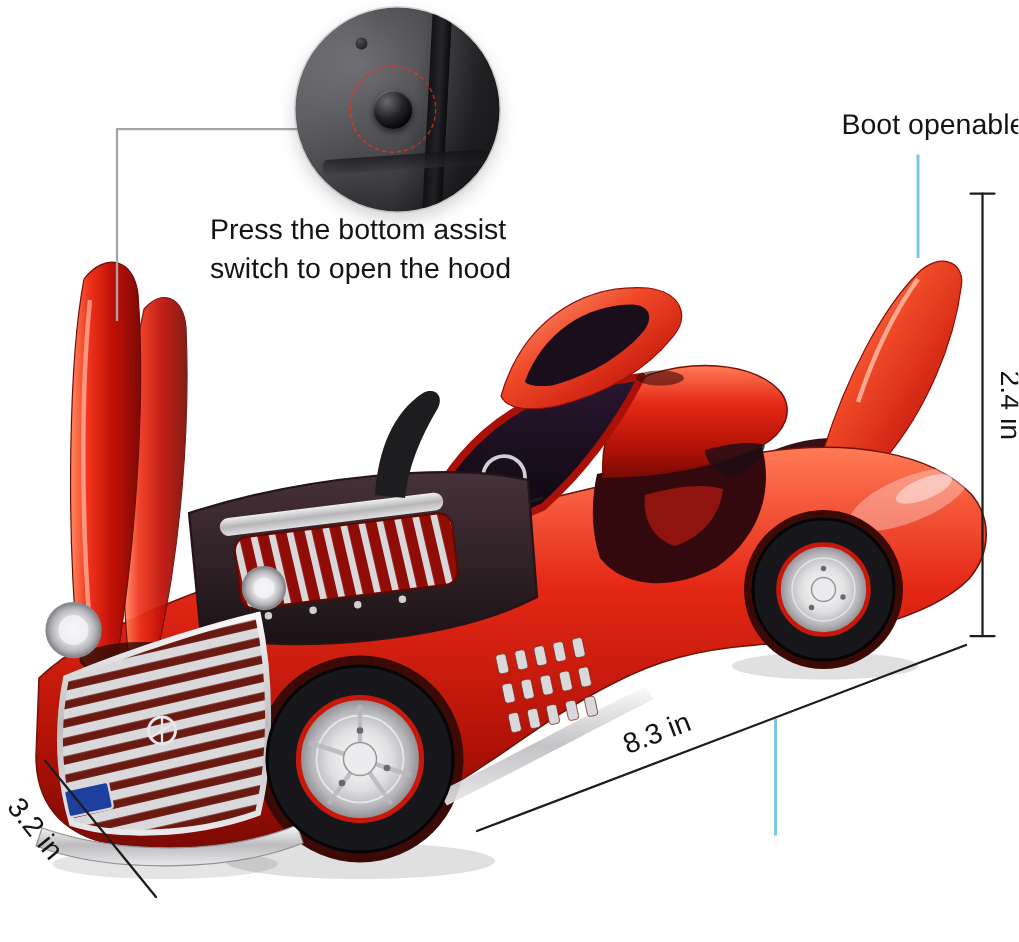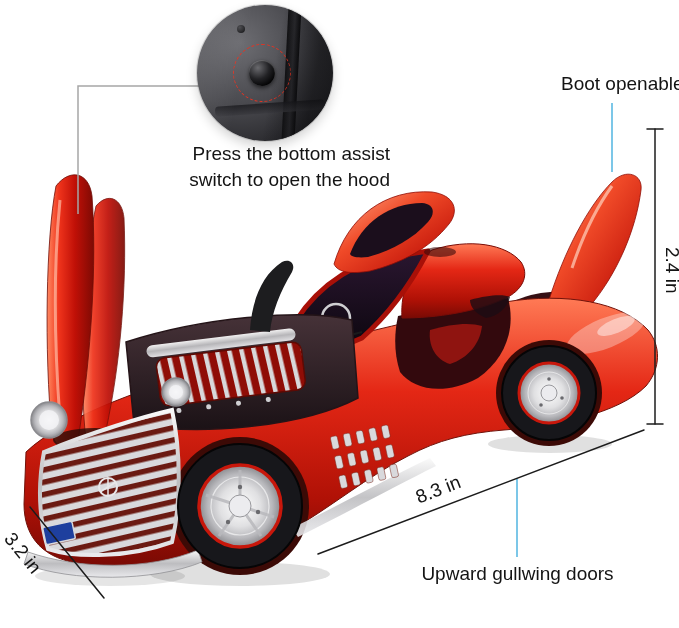--- a/index.html
+++ b/index.html
@@ -10,21 +10,21 @@
     background:#ffffff;
     font-family:"Liberation Sans", sans-serif;
   }
   svg{position:absolute;left:0;top:0;}
   .label{
     position:absolute;
     color:var(--text-dark,#141414);
     font-size:19px;
     line-height:1.38;
   }
-  .hood-note{left:140px;top:141px;width:250px;text-align:right;}
+  .hood-note{left:140px;top:141px;width:250px;text-align:left;}
   .boot-label{left:537px;top:71px;white-space:nowrap;margin-left:24px;}
   .doors-label{left:400px;top:561px;width:235px;text-align:center;white-space:nowrap;}
   .dim{font-size:19px;}
   .dim-height{left:659px;top:247px;writing-mode:vertical-rl;}
   .dim-length{left:412px;top:486px;transform:rotate(-21deg);transform-origin:left top;white-space:nowrap;}
   .dim-width{left:18px;top:527px;transform:rotate(51deg);transform-origin:left top;white-space:nowrap;}
 
   .leader-gray{stroke:#a6a6a6;stroke-width:1.5;fill:none;}
   .leader-blue{stroke:var(--leader-blue,#7cc7e8);stroke-width:2;fill:none;}
   .dim-line{stroke:var(--line-dark,#1c1c1c);stroke-width:1.5;fill:none;stroke-linecap:round;}
@@ -254,18 +254,17 @@
   <div class="inset">
     <div class="inset-seam"></div>
     <div class="inset-ridge"></div>
     <div class="inset-screw"></div>
     <div class="inset-ring"></div>
     <div class="inset-button"></div>
   </div>
 
   <div class="label hood-note">Press the bottom assist switch to open the hood</div>
   <div class="label boot-label">Boot openable</div>
-  <div class="label doors-label">Upward gullwing doors</div>
   <div class="label dim dim-height">2.4 in</div>
   <div class="label dim dim-length">8.3 in</div>
   <div class="label dim dim-width">3.2 in</div>
 
 </div>
 
 </body></html>

